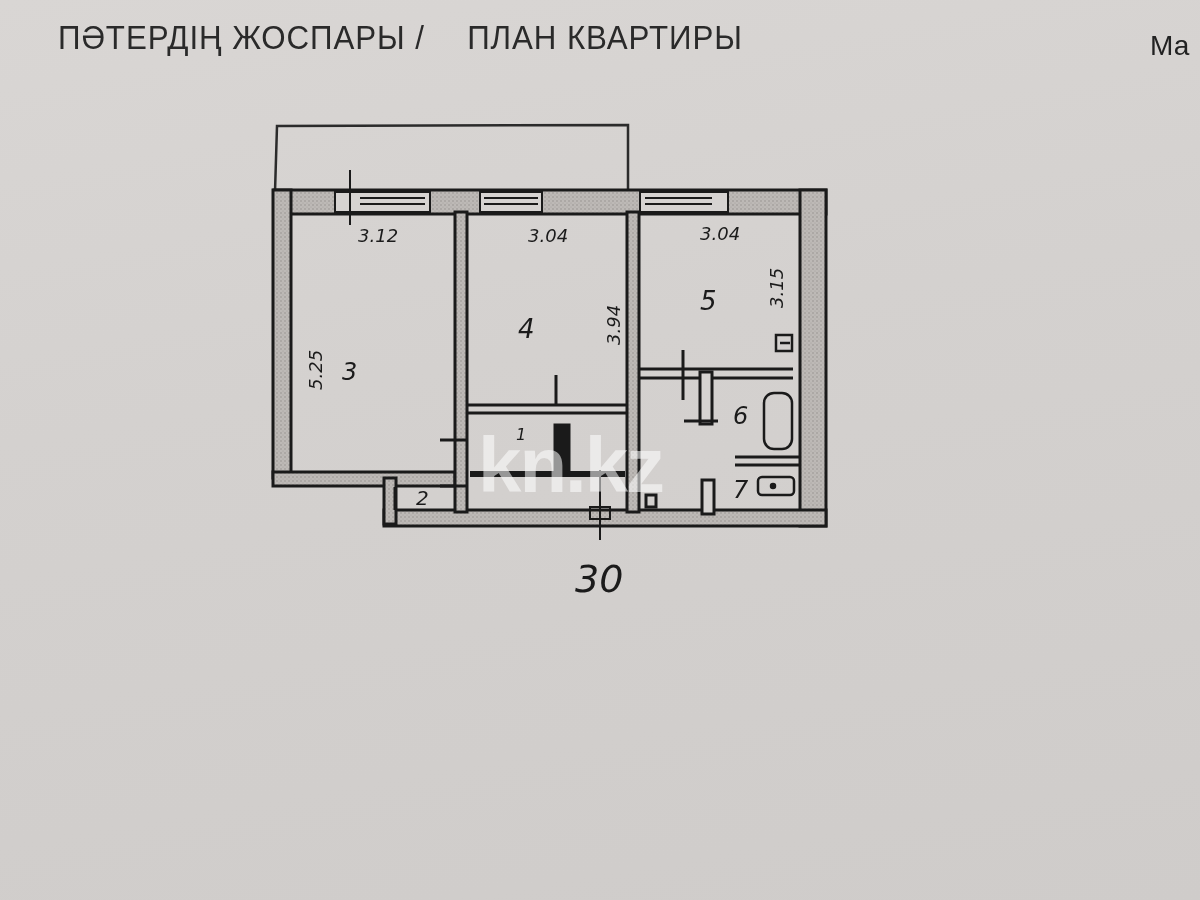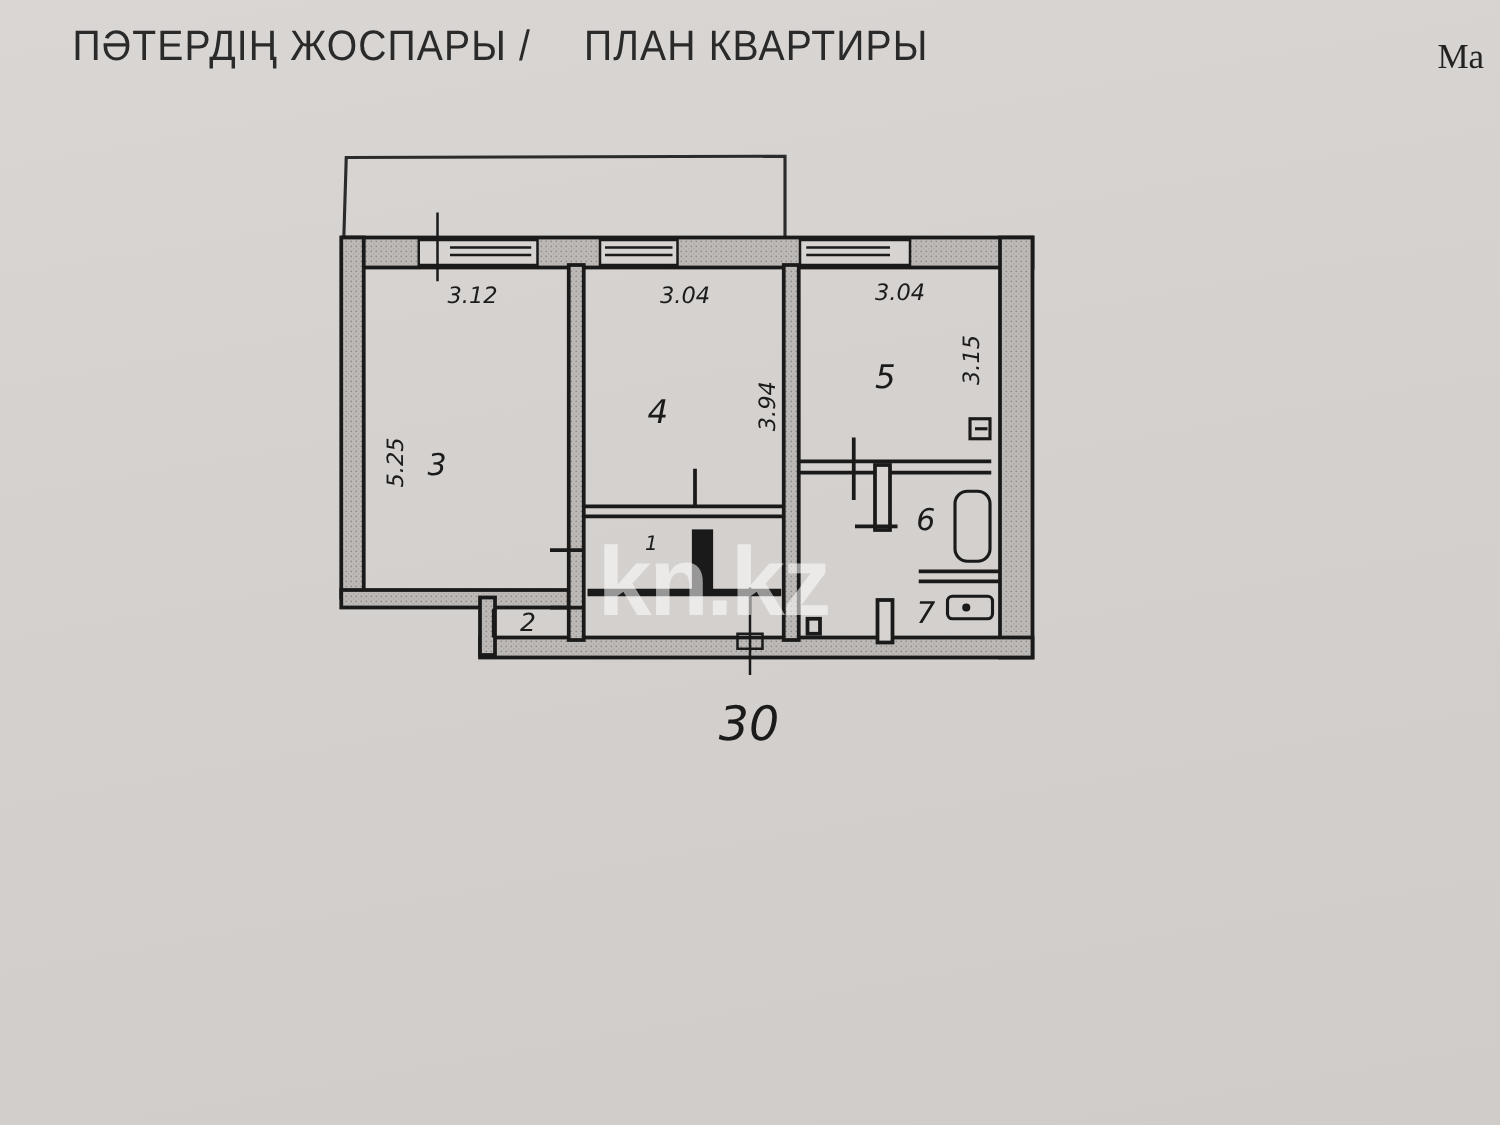--- a/index.html
+++ b/index.html
@@ -2,21 +2,21 @@
 <html><head>
 <meta charset="utf-8">
 <style>
   html,body{margin:0;padding:0;}
   body{width:1200px;height:900px;overflow:hidden;position:relative;
        background:linear-gradient(170deg,#d9d6d4 0%,#d4d1cf 40%,#cfccca 100%);
        font-family:"Liberation Sans",sans-serif;color:#1e1e1e;}
   .title{position:absolute;top:18px;left:58px;font-size:34px;letter-spacing:1px;
          color:#2a2a2a;transform:scaleX(0.92);transform-origin:left;white-space:nowrap;}
   .title .sep{margin:0 40px 0 6px;}
-  .corner{position:absolute;top:30px;left:1150px;font-family:Liberation Serif, serif;font-size:28px;color:#222;}
+  .corner{position:absolute;top:30px;left:1150px;font-family:Liberation Sans, sans-serif;font-size:28px;color:#222;}
   svg{position:absolute;left:0;top:0;}
   .hand{font-family:"DejaVu Sans",sans-serif;font-style:italic;fill:#1b1b1b;}
   .wm{font-family:"Liberation Sans",sans-serif;font-weight:bold;fill:#ffffff;fill-opacity:0.55;}
 </style>
 </head>
 <body>
 
 <div class="title">
   <span>ПӘТЕРДІҢ ЖОСПАРЫ /</span><span class="sep"></span><span>ПЛАН КВАРТИРЫ</span>
 </div>

